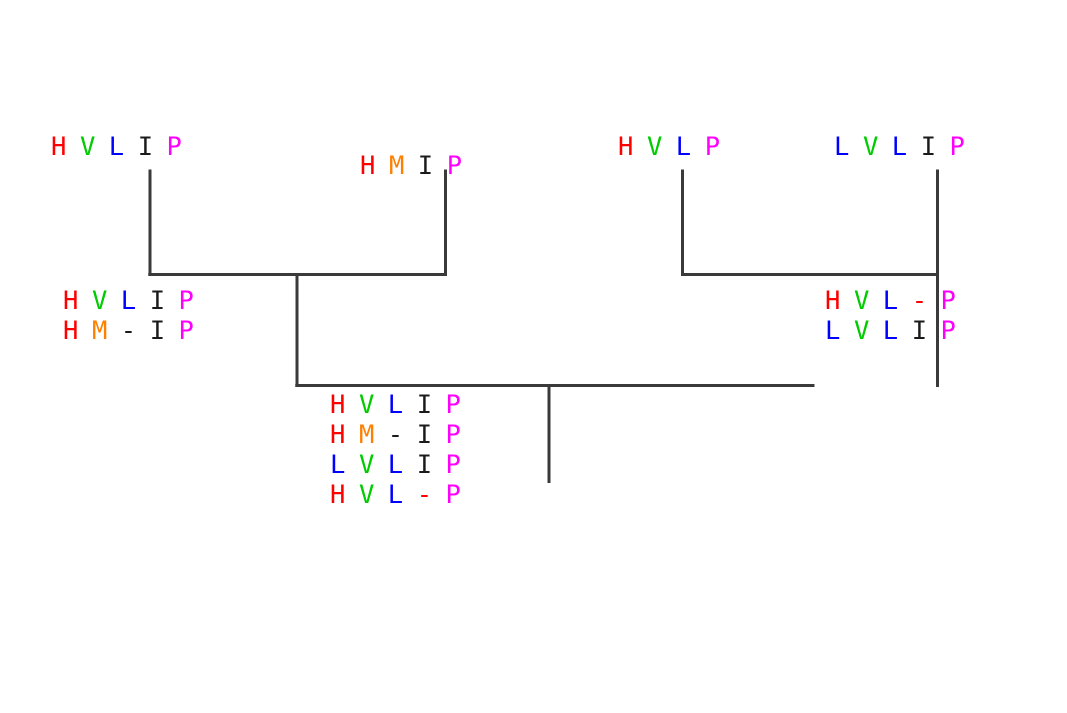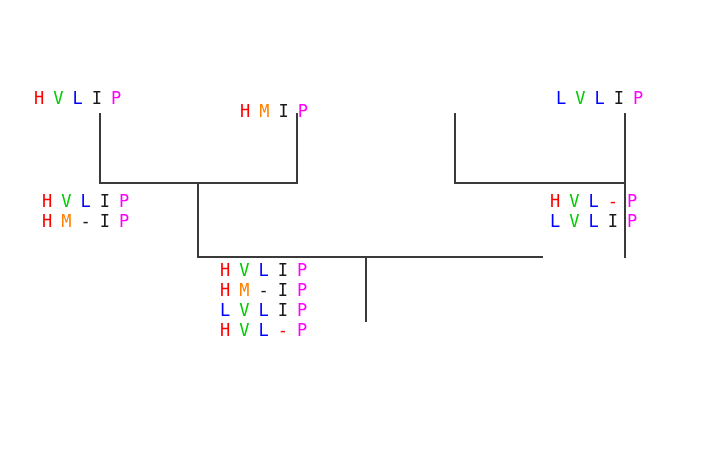--- a/index.html
+++ b/index.html
@@ -53,20 +53,21 @@
       <div class="edge v" style="left: 454px; top: 113px; background: rgb(58, 58, 58); height: 71px;"></div>
       <div class="edge v" style="left: 624px; top: 113px; background: rgb(58, 58, 58); height: 71px;"></div>
       <div class="edge h" style="left: 454px; top: 182px; background: rgb(58, 58, 58); width: 172px;"></div>
       <div class="edge v" style="left: 624px; top: 182px; background: rgb(58, 58, 58); height: 76px;"></div>
       <div class="edge h" style="left: 197px; top: 256px; background: rgb(58, 58, 58); width: 346px;"></div>
       <div class="edge v" style="left: 365px; top: 256px; background: rgb(58, 58, 58); height: 66px;"></div>
     </div>
 
   <div class="seq" id="leaf-1" style="left: 34px; top: 88px;"><span style="color: rgb(255, 0, 0);">H</span><span style="color: rgb(0, 204, 0);">V</span><span style="color: rgb(0, 0, 255);">L</span><span style="color: rgb(26, 26, 26);">I</span><span style="color: rgb(255, 0, 255);">P</span></div>
   <div class="seq" id="leaf-2" style="left: 240px; top: 101px;"><span style="color: rgb(255, 0, 0);">H</span><span style="color: rgb(255, 128, 0);">M</span><span style="color: rgb(26, 26, 26);">I</span><span style="color: rgb(255, 0, 255);">P</span></div>
+  <div class="seq" id="leaf-3" style="left: 412px; top: 88px;"><span style="color: rgb(255, 0, 0);">H</span><span style="color: rgb(0, 204, 0);">V</span><span style="color: rgb(0, 0, 255);">L</span><span style="color: rgb(255, 0, 255);">P</span></div>
   <div class="seq" id="leaf-4" style="left: 556px; top: 88px;"><span style="color: rgb(0, 0, 255);">L</span><span style="color: rgb(0, 204, 0);">V</span><span style="color: rgb(0, 0, 255);">L</span><span style="color: rgb(26, 26, 26);">I</span><span style="color: rgb(255, 0, 255);">P</span></div>
 
   <div class="block" id="left-node" style="left: 42px; top: 191px;"><div class="seq"><span style="color: rgb(255, 0, 0);">H</span><span style="color: rgb(0, 204, 0);">V</span><span style="color: rgb(0, 0, 255);">L</span><span style="color: rgb(26, 26, 26);">I</span><span style="color: rgb(255, 0, 255);">P</span></div><div class="seq"><span style="color: rgb(255, 0, 0);">H</span><span style="color: rgb(255, 128, 0);">M</span><span style="color: rgb(26, 26, 26);">-</span><span style="color: rgb(26, 26, 26);">I</span><span style="color: rgb(255, 0, 255);">P</span></div></div>
   <div class="block" id="right-node" style="left: 550px; top: 191px;"><div class="seq"><span style="color: rgb(255, 0, 0);">H</span><span style="color: rgb(0, 204, 0);">V</span><span style="color: rgb(0, 0, 255);">L</span><span style="color: rgb(255, 0, 0);">-</span><span style="color: rgb(255, 0, 255);">P</span></div><div class="seq"><span style="color: rgb(0, 0, 255);">L</span><span style="color: rgb(0, 204, 0);">V</span><span style="color: rgb(0, 0, 255);">L</span><span style="color: rgb(26, 26, 26);">I</span><span style="color: rgb(255, 0, 255);">P</span></div></div>
 
   <div class="block" id="root-node" style="left: 220px; top: 260px;"><div class="seq"><span style="color: rgb(255, 0, 0);">H</span><span style="color: rgb(0, 204, 0);">V</span><span style="color: rgb(0, 0, 255);">L</span><span style="color: rgb(26, 26, 26);">I</span><span style="color: rgb(255, 0, 255);">P</span></div><div class="seq"><span style="color: rgb(255, 0, 0);">H</span><span style="color: rgb(255, 128, 0);">M</span><span style="color: rgb(26, 26, 26);">-</span><span style="color: rgb(26, 26, 26);">I</span><span style="color: rgb(255, 0, 255);">P</span></div><div class="seq"><span style="color: rgb(0, 0, 255);">L</span><span style="color: rgb(0, 204, 0);">V</span><span style="color: rgb(0, 0, 255);">L</span><span style="color: rgb(26, 26, 26);">I</span><span style="color: rgb(255, 0, 255);">P</span></div><div class="seq"><span style="color: rgb(255, 0, 0);">H</span><span style="color: rgb(0, 204, 0);">V</span><span style="color: rgb(0, 0, 255);">L</span><span style="color: rgb(255, 0, 0);">-</span><span style="color: rgb(255, 0, 255);">P</span></div></div>
 
 </div>
 
 </body></html>

